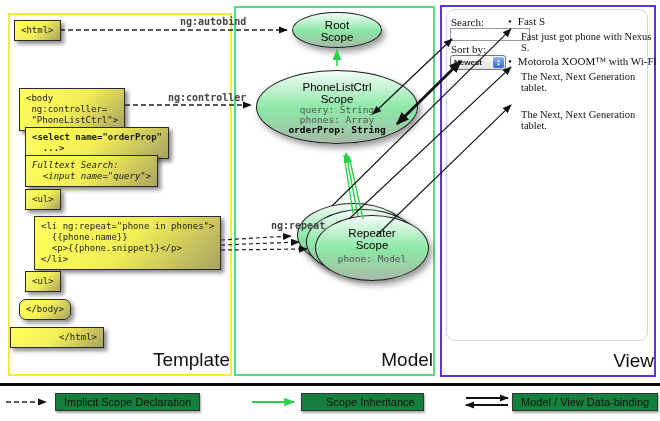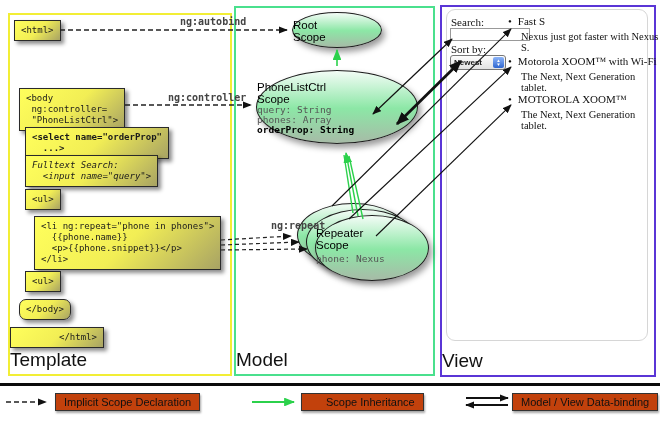--- a/index.html
+++ b/index.html
@@ -2,32 +2,32 @@
 <html><head>
 <meta charset="utf-8">
 <style>
   html,body{margin:0;padding:0;background:#fff;}
   #canvas{position:relative;width:660px;height:421px;background:#fff;overflow:hidden;
           font-family:"Liberation Sans",sans-serif;}
   .col{position:absolute;background:transparent;}
   #col-template{left:8px;top:13px;width:220px;height:359px;border:2px solid #f2ee35;}
   #col-model{left:234px;top:6px;width:197px;height:366px;border:2px solid #4ae08d;}
   #col-view{left:440px;top:5px;width:212px;height:368px;border:2px solid #5a35d6;}
-  .col-label{position:absolute;left:0;width:100%;bottom:3px;text-align:left;
+  .col-label{position:absolute;left:0;width:100%;bottom:3px;text-align:right;
              font-size:19px;color:#111;}
   .code-box{position:absolute;z-index:3;
             background:linear-gradient(135deg,#ffff5c 0%,#f2ee55 50%,#a8a364 100%);
             border:1.5px solid #2a2a2a;box-shadow:3px 3px 4px rgba(0,0,0,.45);
             font:9px/11px "DejaVu Sans Mono",monospace;color:#1a1a1a;
             padding:4px 6px;white-space:pre;}
   .code-box.bold{font-weight:bold;}
   .arrow-label{position:absolute;z-index:4;font:bold 10px "DejaVu Sans Mono",monospace;color:#444;padding-left:34px;}
   .scope{position:absolute;z-index:3;border:1.5px solid #1d1d1d;border-radius:50%;
          background:linear-gradient(to bottom,#f3fcf6 0%,#8ce7a6 52%,#a7bba7 100%);
-         box-shadow:3px 4px 6px rgba(0,0,0,.4);box-sizing:border-box;}
+         box-shadow:3px 4px 6px rgba(0,0,0,.4);text-align:center;box-sizing:border-box;}
   .scope-title{font-size:11.5px;line-height:12px;color:#000;white-space:pre;}
   .scope-prop{font:9.5px/10px "DejaVu Sans Mono",monospace;color:#555;}
   .scope-prop.bold{font-weight:bold;color:#000;}
   #root-scope{left:292px;top:12px;width:90px;height:36px;padding-top:6px;}
   #plc-scope{left:256px;top:70px;width:162px;height:74px;padding-top:10px;}
   #rep-back{left:297px;top:203px;width:112px;height:64px;}
   #rep-mid{left:306px;top:209px;width:113px;height:66px;}
   #rep-front{left:315px;top:215px;width:114px;height:66px;padding-top:11px;}
   #view-panel{position:absolute;left:446px;top:9px;width:200px;height:330px;z-index:2;
               border:1px solid #d6d6d6;border-radius:9px;background:#fff;}
@@ -40,21 +40,21 @@
                  display:flex;align-items:center;font:bold 8px "Liberation Sans",sans-serif;color:#222;}
   #sort-dropdown .txt{flex:1;padding-left:3px;}
   #sort-dropdown .stepper{width:11px;height:11px;margin-right:1px;border-radius:2px;
                  background:linear-gradient(#8cb4f8,#2f66d0);color:#fff;font-size:4.5px;
                  line-height:4px;display:flex;flex-direction:column;align-items:center;justify-content:center;}
   .vi-name{position:absolute;z-index:3;left:508px;font:11px "Liberation Serif",serif;color:#111;}
   .vi-name .bullet{margin-right:6px;}
   .vi-desc{position:absolute;z-index:3;left:521px;font:10.5px "Liberation Serif",serif;color:#111;}
   #arrows{position:absolute;left:0;top:0;z-index:10;pointer-events:none;}
   #separator{position:absolute;left:0;top:383px;width:660px;height:3px;background:#0a0a0a;}
-  .legend-box{position:absolute;z-index:3;border:1px solid #333;background:#c2410c;
+  .legend-box{position:absolute;z-index:3;border:1px solid #333;background:#15803d;
               box-shadow:1px 2px 2px rgba(0,0,0,.35);font-size:11px;color:#111;padding:2px 8px;}
 </style>
 </head>
 <body>
 
 <div id="canvas">
 
   <div class="col" id="col-template">
     <div class="col-label">Template</div>
   </div>
@@ -97,40 +97,39 @@
     <div class="scope-prop">query: String</div>
     <div class="scope-prop">phones: Array</div>
     <div class="scope-prop bold">orderProp: String</div>
   </div>
 
   <div class="scope" id="rep-back"></div>
   <div class="scope" id="rep-mid"></div>
   <div class="scope" id="rep-front">
     <div class="scope-title">Repeater
 Scope</div>
-    <div class="scope-prop" style="margin-top:3px;">phone: Nexus</div>
+    <div class="scope-prop" style="margin-top:3px;">phone: Model</div>
   </div>
 
   <div id="view-panel"></div>
   <div class="v-label" style="left:451px;top:16px;">Search:</div>
   <input id="search-input" type="text" style="">
   <div class="v-label" style="left:451px;top:43px;">Sort by:</div>
   <div id="sort-dropdown">
     <span class="txt">Newest</span>
     <span class="stepper">
       <span>▲</span>
         <span>▼</span>
     </span>
   </div>
 
   <div class="vi-name" style="top:15px;"><span class="bullet">•</span><span>Fast S</span></div>
-  <div class="vi-desc" style="top:31px;">Nexus just got faster with Nexus S.</div>
+  <div class="vi-desc" style="top:31px;">Fast just got phone with Nexus S.</div>
   <div class="vi-name" style="top:55px;"><span class="bullet">•</span><span>Motorola XOOM™ with Wi-Fi</span></div>
   <div class="vi-desc" style="top:71px;">The Next, Next Generation tablet.</div>
-  <div class="vi-name" style="top:93px;"><span class="bullet">•</span><span>MOTOROLA XOOM™</span></div>
   <div class="vi-desc" style="top:109px;">The Next, Next Generation tablet.</div>
 
   <div id="separator"></div>
   <div class="legend-box" style="left:55px;top:393px;">Implicit Scope Declaration</div>
   <div class="legend-box" style="left:301px;top:393px;padding-left:24px;">Scope Inheritance</div>
   <div class="legend-box" style="left:512px;top:393px;">Model / View Data-binding</div>
 
   <svg id="arrows" width="660" height="421">
     <defs>
       <marker id="ab" viewBox="0 0 10 8" refX="9" refY="4" markerWidth="9" markerHeight="7.2" orient="auto-start-reverse" markerUnits="userSpaceOnUse">

